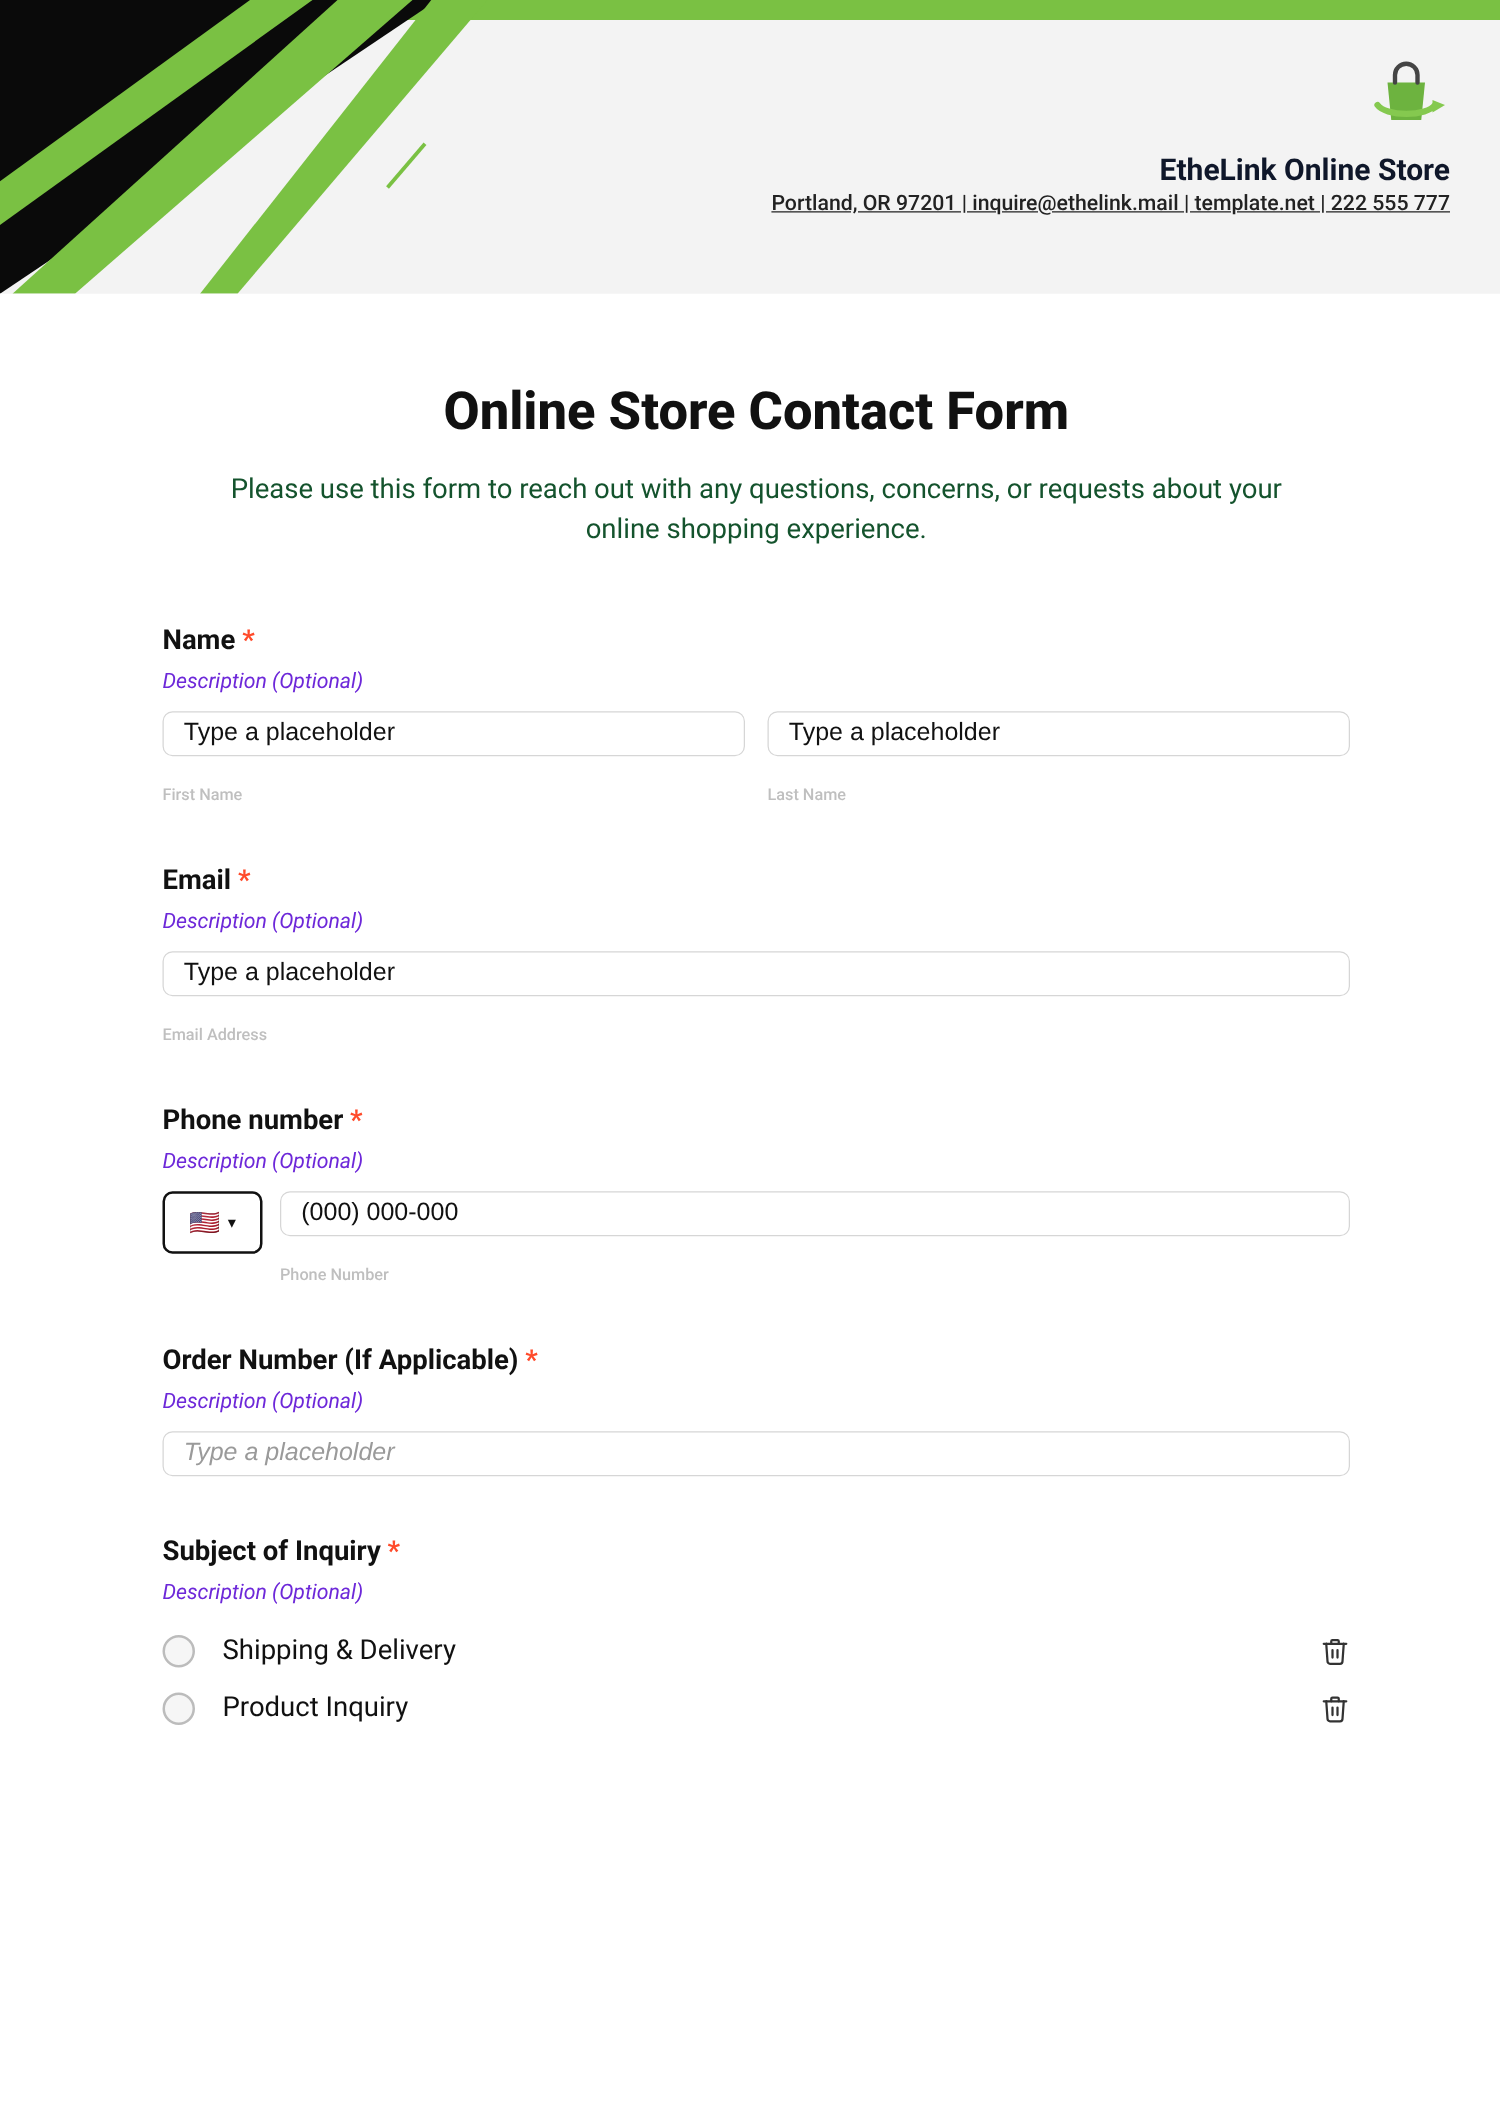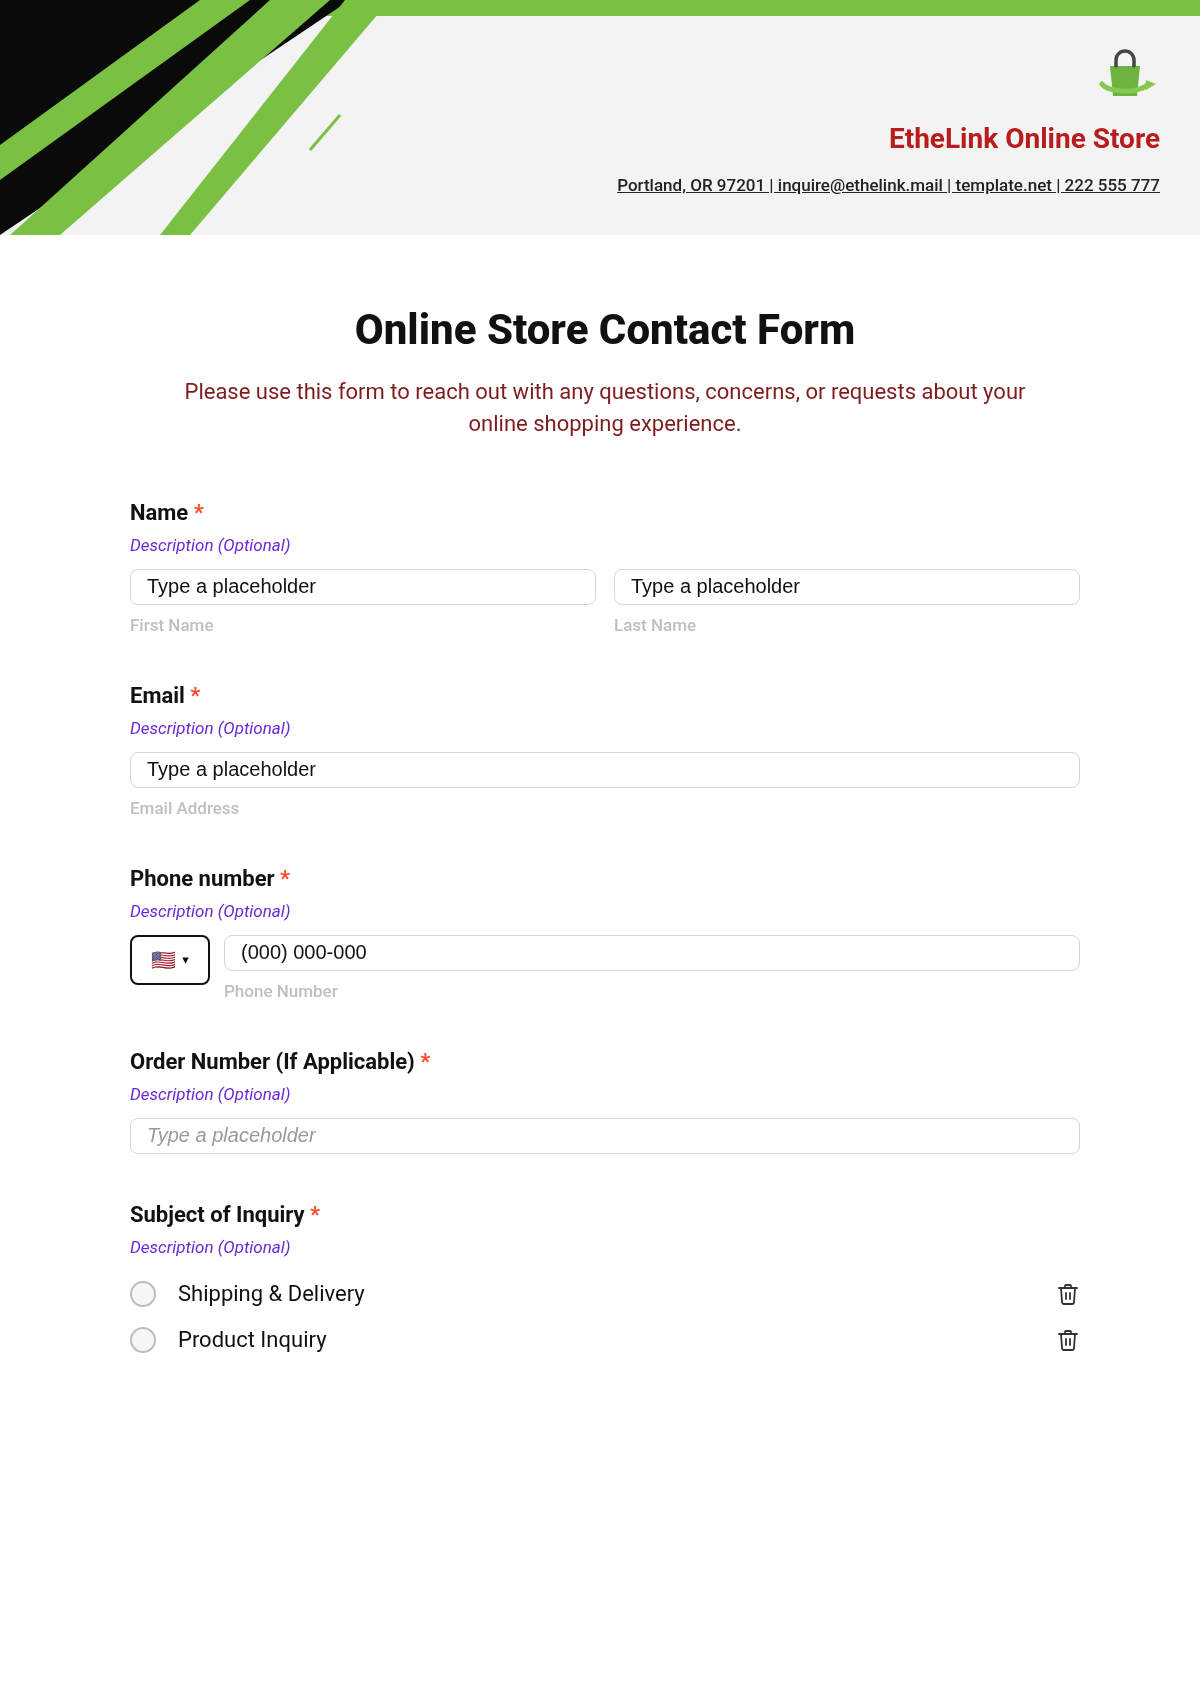--- a/index.html
+++ b/index.html
@@ -31,24 +31,24 @@
     position: absolute;
     right: 40px;
     top: 40px;
     text-align: right;
   }
   .brand-block .logo {
     display: inline-block;
     margin-bottom: 8px;
   }
   .brand-name {
-    font-size: 28px;
+    font-size: 24px;
     font-weight: 700;
-    color: #b91c1c;
-    margin-bottom: 20px;
+    color: #0f172a;
+    margin-bottom: 3px;
   }
   .brand-contact {
     font-size: 17px;
     color: #222;
     font-weight: 500;
     text-decoration: underline;
   }
   
   .form-wrap {
     padding: 70px 120px 40px 130px;
@@ -56,21 +56,21 @@
   .form-title {
     text-align: center;
     font-size: 42px;
     font-weight: 800;
     color: #111;
     margin-bottom: 22px;
   }
   .form-desc {
     text-align: center;
     font-size: 22px;
-    color: #7f1d1d;
+    color: #14532d;
     line-height: 1.45;
     margin: 12px auto 60px auto;
     max-width: 880px;
   }
   .field {
     margin-bottom: 48px;
   }
   .field-label {
     font-size: 22px;
     font-weight: 700;
@@ -100,23 +100,23 @@
     padding: 0 16px;
     font-size: 20px;
     color: #111;
     background: #fff;
   }
   .input::placeholder {
     color: #9a9a9a;
     font-style: italic;
   }
   .sublabel {
-    font-size: 17px;
+    font-size: 13px;
     color: #bfbfbf;
-    margin-top: 10px;
+    margin-top: 24px;
     font-weight: 500;
   }
   .phone-row {
     display: flex;
     gap: 14px;
     align-items: flex-start;
   }
   .country-pick {
     width: 80px;
     height: 50px;

